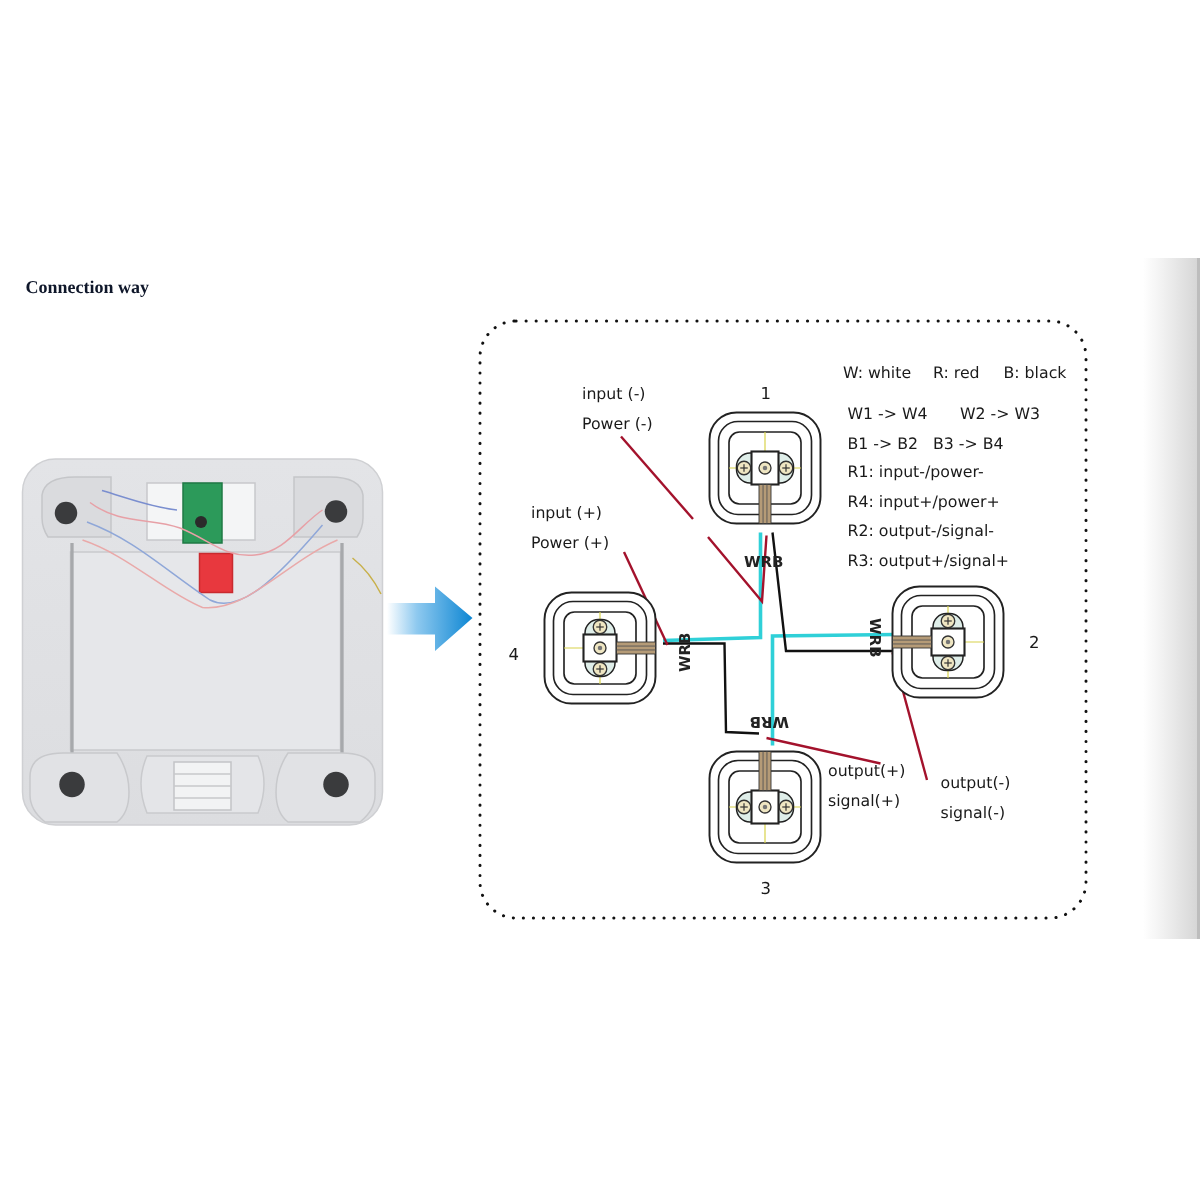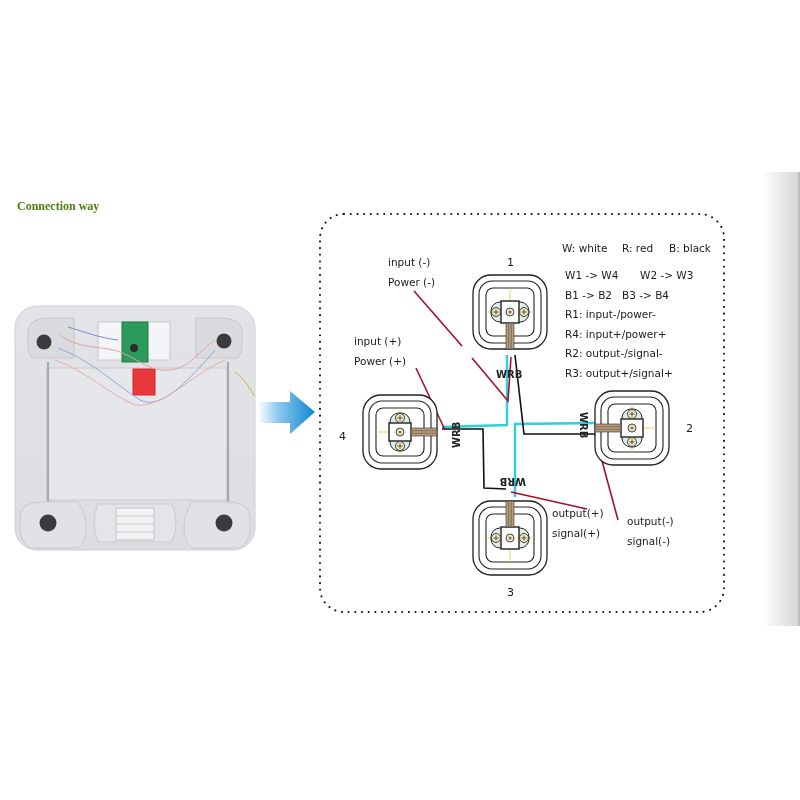--- a/index.html
+++ b/index.html
@@ -1,19 +1,19 @@
 <!DOCTYPE html>
 <html><head>
   <meta charset="utf-8">
   <style>
     html, body { margin: 0; padding: 0; background: #ffffff; }
     body { width: 800px; height: 800px; position: relative; overflow: hidden; font-family: "Liberation Sans", sans-serif; }
     .section-title {
-      position: absolute; left: 17px; top: 199px;
-      font-family: "Liberation Serif", serif; font-weight: bold; font-size: 12px; color: #4d7c0f;
+      position: absolute; left: 17px; top: 184px;
+      font-family: "Liberation Serif", serif; font-weight: bold; font-size: 12px; color: #0f172a;
     }
     .right-panel {
       position: absolute; left: 762px; top: 172px; width: 38px; height: 454px;
       background: linear-gradient(to right, #ffffff 0%, #f1f1f1 35%, #d4d4d4 100%);
     }
     .right-panel-edge { position: absolute; right: 0; top: 0; width: 2px; height: 100%; background: #bdbdbd; }
     svg { position: absolute; left: 0; top: 0; }
     .lbl { font-family: "DejaVu Sans", sans-serif; font-size: 10.5px; fill: #1a1a1a; }
     .num { font-family: "DejaVu Sans", sans-serif; font-size: 11px; fill: #1a1a1a; }
     .wrb { font-family: "DejaVu Sans", sans-serif; font-size: 10px; font-weight: bold; fill: #222; }

